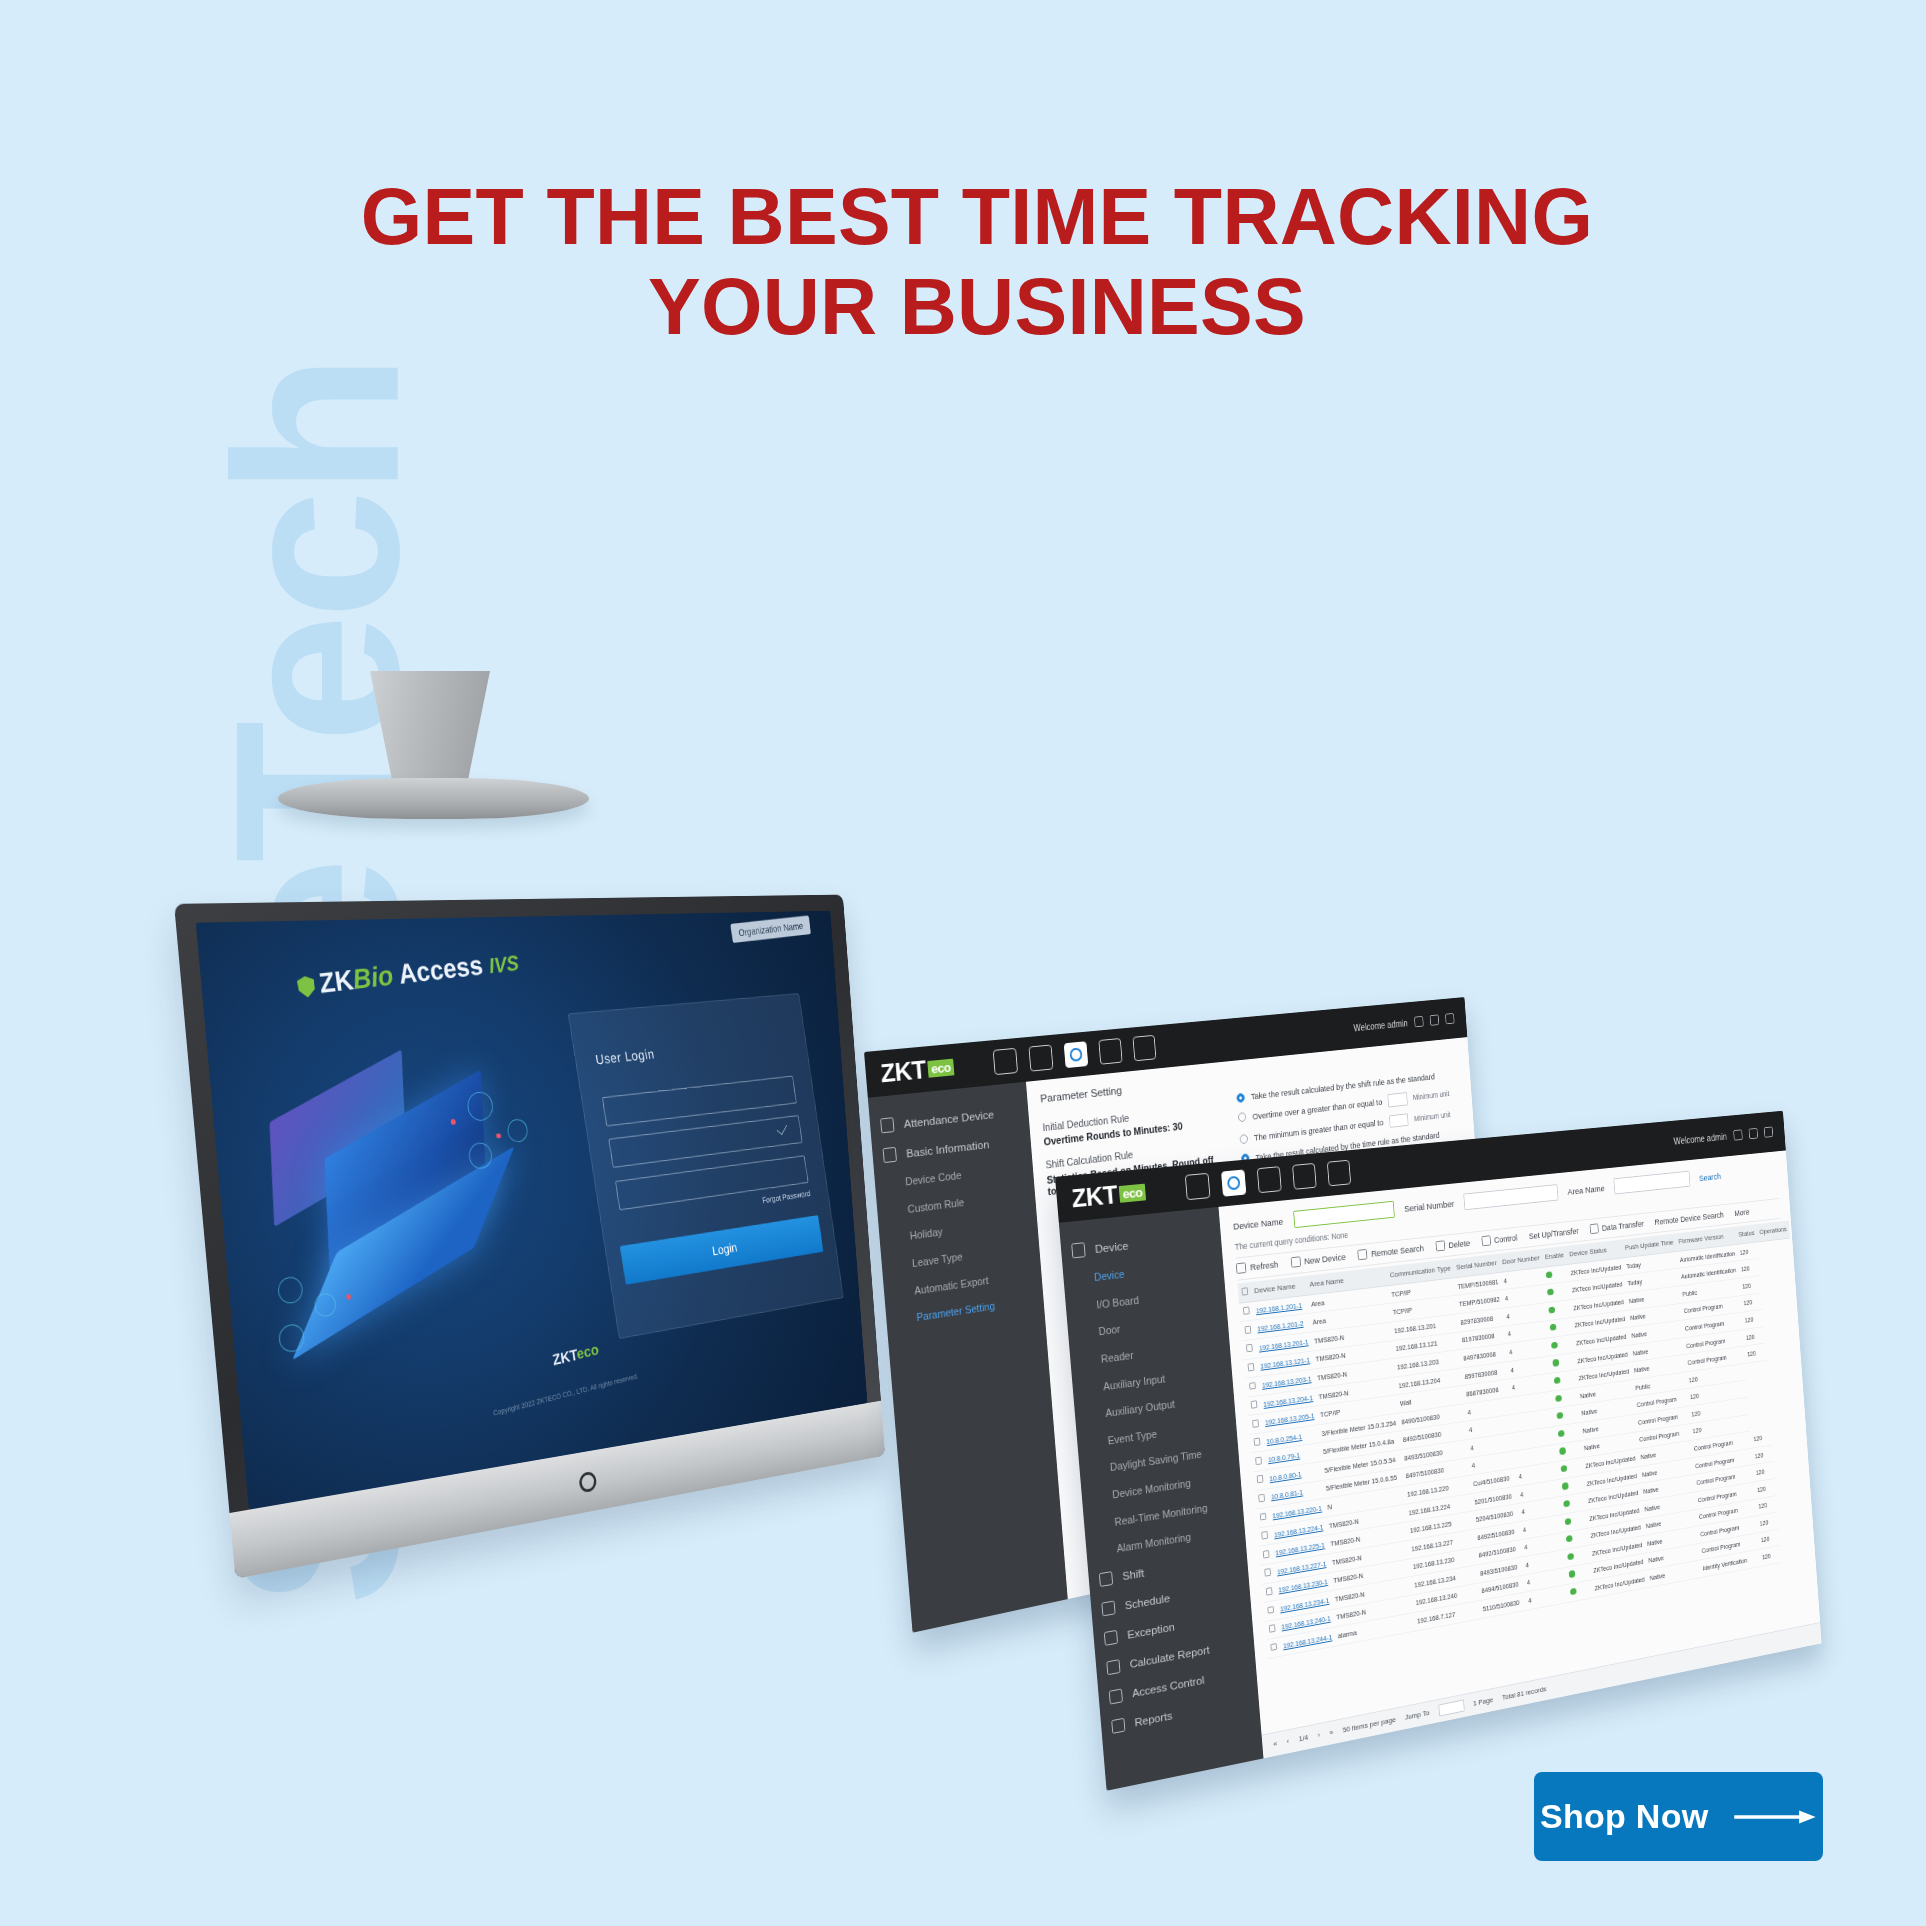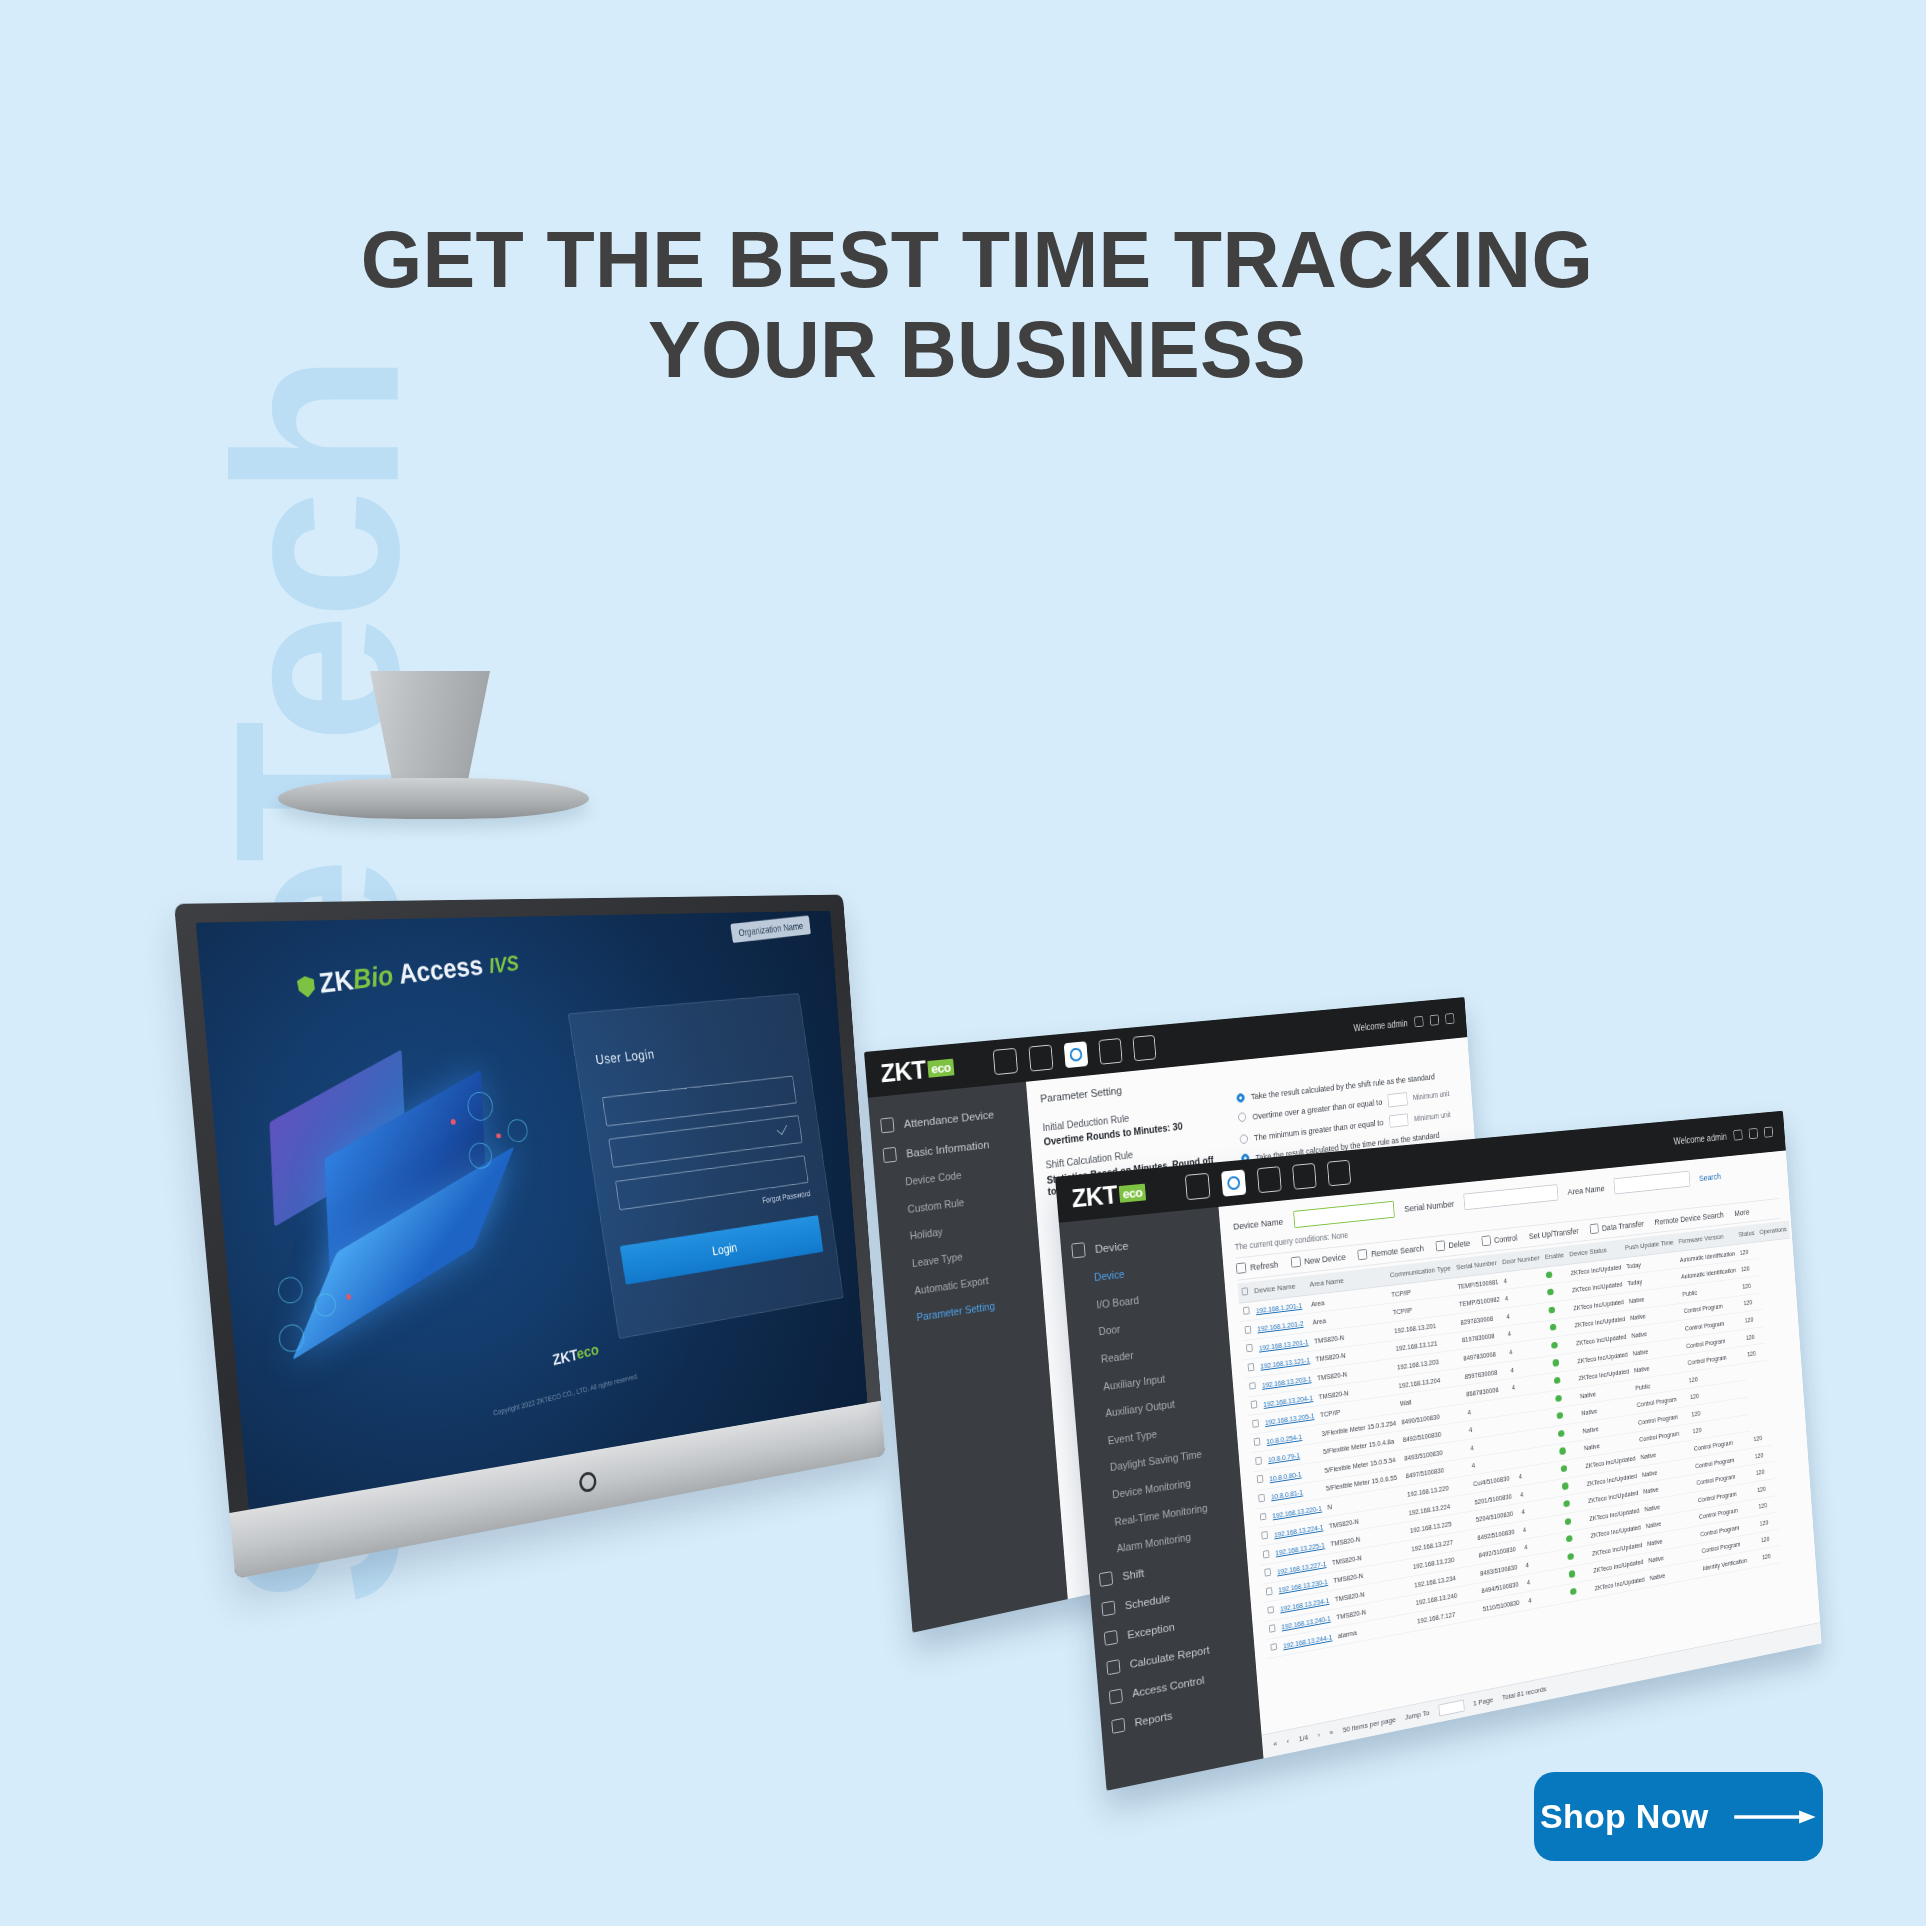--- a/index.html
+++ b/index.html
@@ -34,42 +34,41 @@
 
   
   #headline {
     position:absolute;
     left:355px; top:172px;
     width:1244px;
     text-align:center;
     font-size:79px;
     line-height:1.14;
     font-weight:bold;
-    color:#404040;
+    color:#b91c1c;
     letter-spacing:0.3px;
-    margin-top:43px;
   }
   #subhead {
     position:absolute;
     left:355px; top:542px;
     width:1244px;
     text-align:center;
     font-size:62px;
     line-height:1.24;
     font-weight:bold;
     color:#1278bd;
   }
 
   
   #shop-now {
     position:absolute;
     left:1534px; top:1772px;
     width:289px; height:89px;
     background:#0878be;
-    border-radius:20px;
+    border-radius:8px;
     display:flex; align-items:center; justify-content:center;
     gap:25.5px;
     cursor:pointer;
   }
   #shop-now .lbl {
     color:#ffffff;
     font-size:34px;
     font-weight:bold;
     letter-spacing:0.3px;
   }

